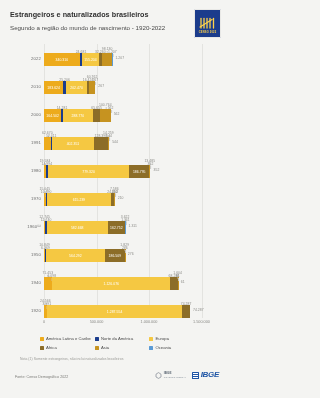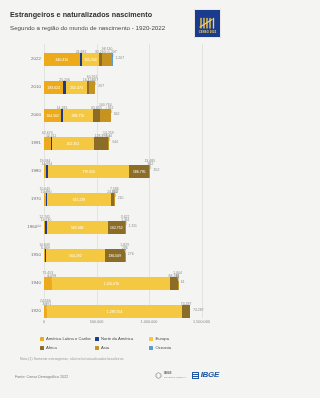--- a/index.html
+++ b/index.html
@@ -57,21 +57,21 @@
   .logo-gov .gsub{font-size:2.1px;color:#8c949e;letter-spacing:0.1px;}
   .logo-ibge{display:flex;align-items:center;gap:1.5px;}
   .ibge-mark{width:7px;height:7px;background:#1f55a5;position:relative;border-radius:0.5px;}
   .ibge-mark i{position:absolute;background:#fff;height:1px;left:1px;right:1px;}
   .ibge-text{font-size:8px;font-weight:bold;color:#1f55a5;font-style:italic;letter-spacing:-0.3px;line-height:8px;}
 </style>
 </head>
 <body>
 
 <div class="header">
-  <div class="title">Estrangeiros e naturalizados nascimento</div>
+  <div class="title">Estrangeiros e naturalizados brasileiros</div>
   <div class="subtitle">Segundo a região do mundo de nascimento - 1920-2022</div>
   <div class="logo-censo">
     <svg class="tally" width="17" height="13" viewBox="0 0 17 13" aria-hidden="true">
       <g stroke="#ffd24a" stroke-width="1.3" stroke-linecap="round">
         <line x1="2" y1="1.5" x2="2" y2="11"></line>
         <line x1="5" y1="1.5" x2="5" y2="11"></line>
         <line x1="8" y1="1.5" x2="8" y2="11"></line>
         <line x1="11" y1="1.5" x2="11" y2="11"></line>
         <line x1="1" y1="10" x2="13" y2="2.5"></line>
         <line x1="14.5" y1="1.5" x2="14.5" y2="11"></line>

